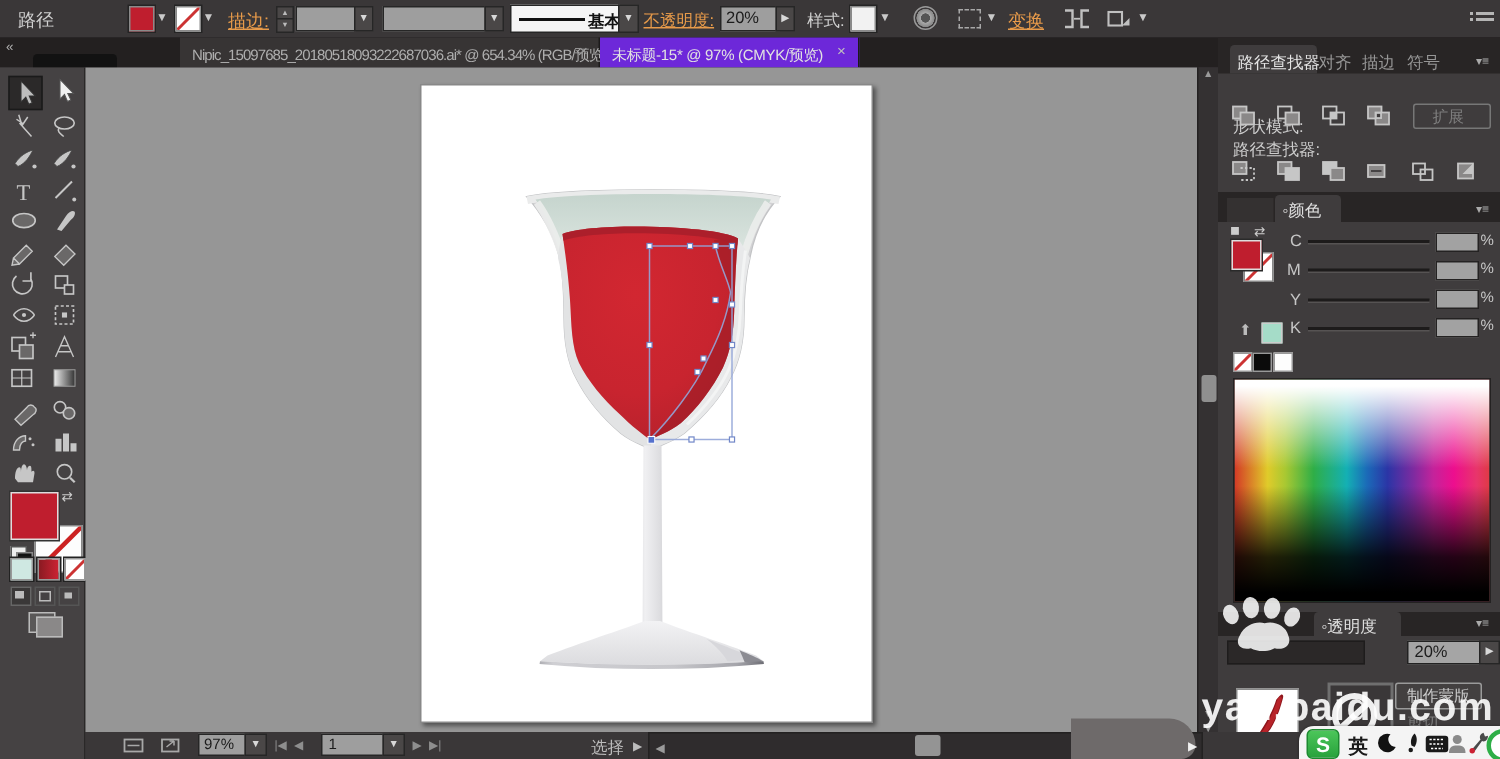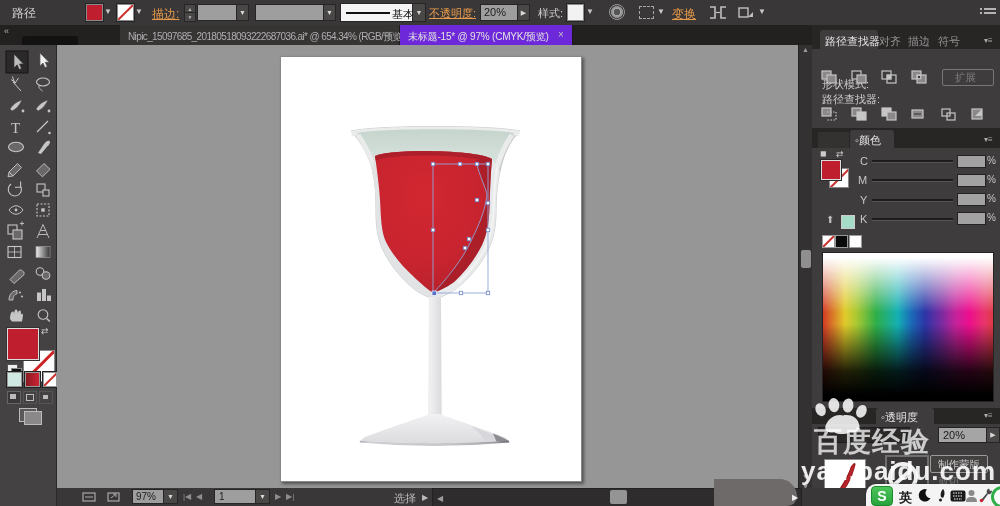--- a/index.html
+++ b/index.html
@@ -30,21 +30,21 @@
 
   <div class="abs" style="left:184px;top:4px;width:10px;height:8px;background:#4a4747;border:1px solid #262626;color:#bbb;font-size:5px;text-align:center;line-height:8px;">▲</div>
   <div class="abs" style="left:184px;top:12px;width:10px;height:8px;background:#4a4747;border:1px solid #262626;color:#bbb;font-size:5px;text-align:center;line-height:8px;">▼</div>
   <div class="fieldg" style="left:197px;top:4px;width:38px;height:15px;"></div>
   <div class="dbtn" style="left:236px;top:4px;width:11px;height:15px;font-size:7px;line-height:15px;">▼</div>
   <div class="fieldg" style="left:255px;top:4px;width:67px;height:15px;"></div>
   <div class="dbtn" style="left:323px;top:4px;width:11px;height:15px;font-size:7px;line-height:15px;">▼</div>
 
   <div class="abs" style="left:340px;top:3px;width:71px;height:17px;background:#f5f5f5;border:1px solid #262626;">
     <div class="abs" style="left:5px;top:8px;width:44px;height:2px;background:#111;"></div>
-    <div class="tx" style="left:51px;top:3px;font-size:11px;color:#111;">基本</div>
+    <div class="tx" style="left:51px;top:3px;font-size:11px;color:#111;font-weight:bold;">基本</div>
   </div>
   <div class="dbtn" style="left:412px;top:3px;width:12px;height:17px;font-size:7px;line-height:17px;">▼</div>
   <div class="tx orange" style="left:429px;top:6px;font-size:11px;">不透明度:</div>
   <div class="fieldg" style="left:480px;top:4px;width:35px;height:15px;color:#1c1c1c;font-size:11px;line-height:15px;padding-left:3px;">20%</div>
   <div class="dbtn" style="left:517px;top:4px;width:11px;height:15px;font-size:7px;line-height:15px;">▶</div>
   <div class="tx" style="left:538px;top:6px;font-size:11px;color:#cfcfcf;">样式:</div>
   <div class="abs" style="left:567px;top:4px;width:15px;height:15px;background:#f2f2f2;border:1px solid #8a8a8a;box-shadow:0 0 0 1px #242424;"></div>
   <div class="tx" style="left:586px;top:7px;font-size:8px;color:#c9c9c9;">▼</div>
 
   <div class="abs" style="left:609px;top:4px;width:14px;height:14px;border-radius:50%;background:radial-gradient(circle,#555 30%,#aaa 32%,#888 60%,#3a3738 62%);border:1px solid #999;"></div>
@@ -407,21 +407,20 @@
   <svg style="left:806px;top:398px;" width="80" height="40" viewBox="0 0 95 48" opacity="0.85">
     <g fill="#ffffff">
       <ellipse cx="17" cy="14" rx="6" ry="8" transform="rotate(-22 17 14)"></ellipse>
       <ellipse cx="33" cy="8.5" rx="6.5" ry="8.5" transform="rotate(-6 33 8.5)"></ellipse>
       <ellipse cx="50" cy="9" rx="6.5" ry="8.5" transform="rotate(8 50 9)"></ellipse>
       <ellipse cx="66" cy="16" rx="6" ry="8" transform="rotate(26 66 16)"></ellipse>
       <path d="M24,31 C28,22 38,19 44,21 C52,19 61,23 63,31 C66,38 60,43 52,41 C47,44 38,44 33,41 C25,43 20,38 24,31 Z"></path>
     </g>
   </svg>
 
-  <div class="tx" style="left:814px;top:423px;font-size:28px;font-weight:bold;color:rgba(255,255,255,0.75);letter-spacing:1px;">百度经验</div>
   <div class="tx" style="left:801px;top:456px;font-size:26px;color:rgba(255,255,255,0.9);font-weight:bold;letter-spacing:1px;">yan.baidu.com</div>
   <svg style="left:886px;top:460px;" width="34" height="34" viewBox="0 0 34 34" opacity="0.92">
     <circle cx="17" cy="17" r="13" fill="none" stroke="#ffffff" stroke-width="4"></circle>
     <path d="M7,26 L27,8" stroke="#ffffff" stroke-width="4"></path>
   </svg>
 
   <div class="abs" style="left:866px;top:484px;width:134px;height:22px;background:#f4f4f4;border-radius:10px 0 0 0;box-shadow:0 0 2px rgba(0,0,0,0.4);"></div>
   <div class="abs" style="left:871px;top:486px;width:20px;height:18px;background:linear-gradient(180deg,#4cc65a,#28a23c);border:1px solid #1d8a30;border-radius:4px;color:#fff;font-weight:bold;font-size:14px;line-height:18px;text-align:center;">S</div>
   <div class="tx" style="left:899px;top:489px;font-size:13px;font-weight:bold;color:#1a1a1a;">英</div>
   <svg style="left:917px;top:488px;" width="15" height="15" viewBox="0 0 15 15">

